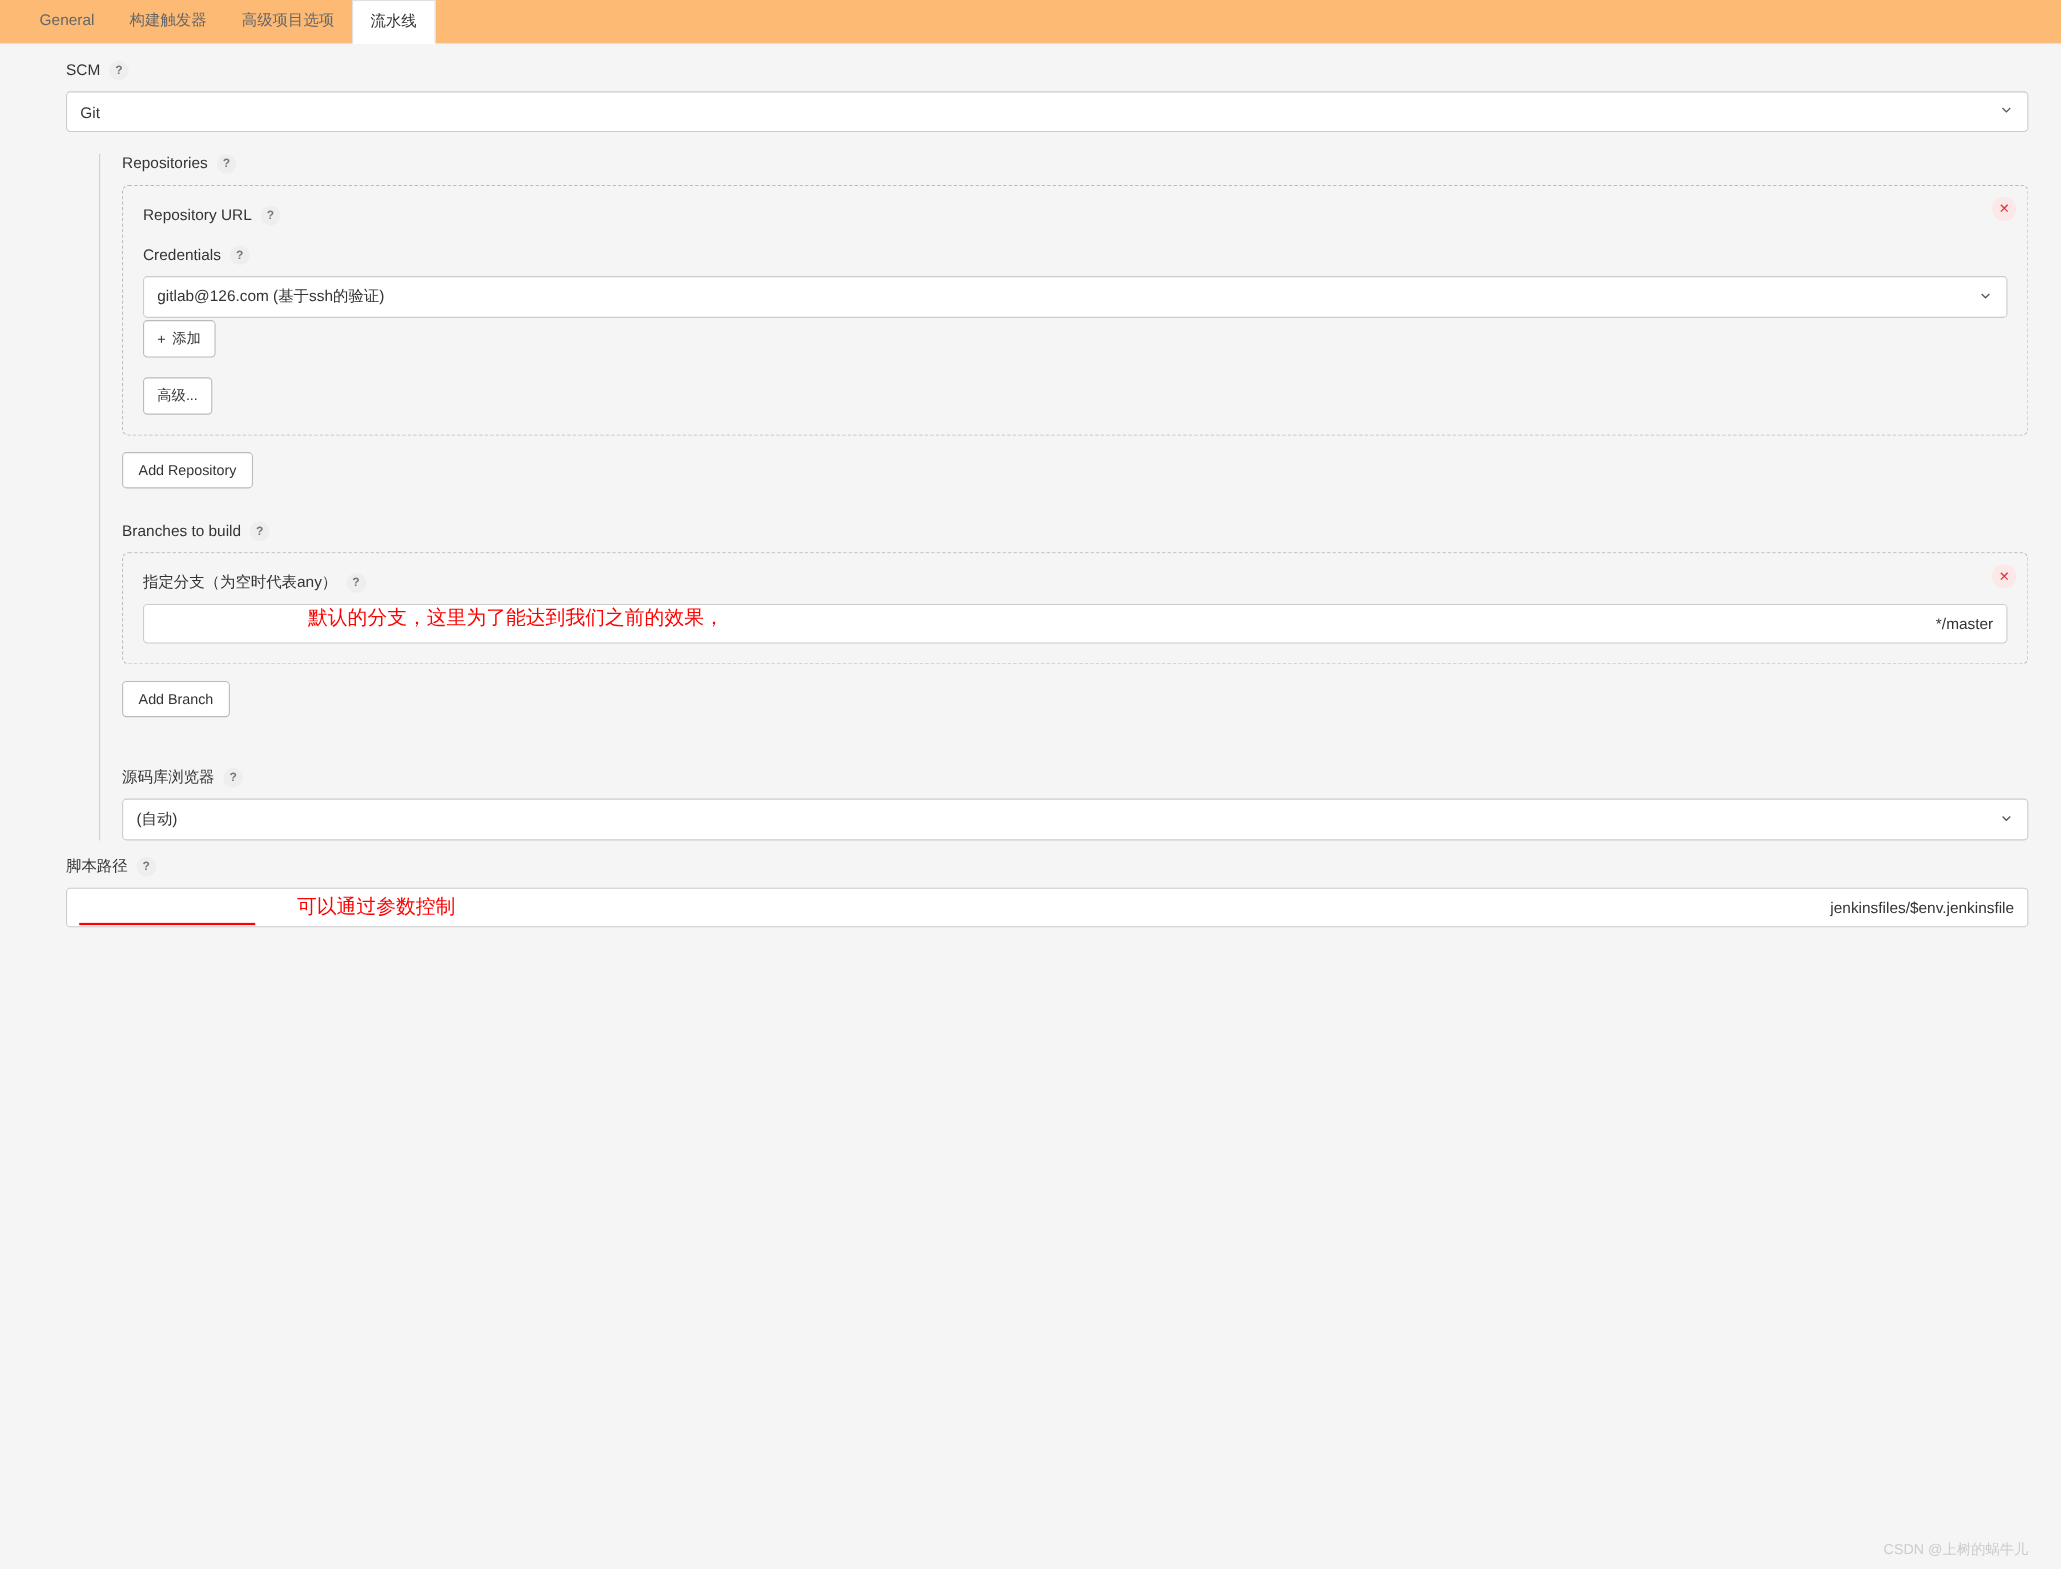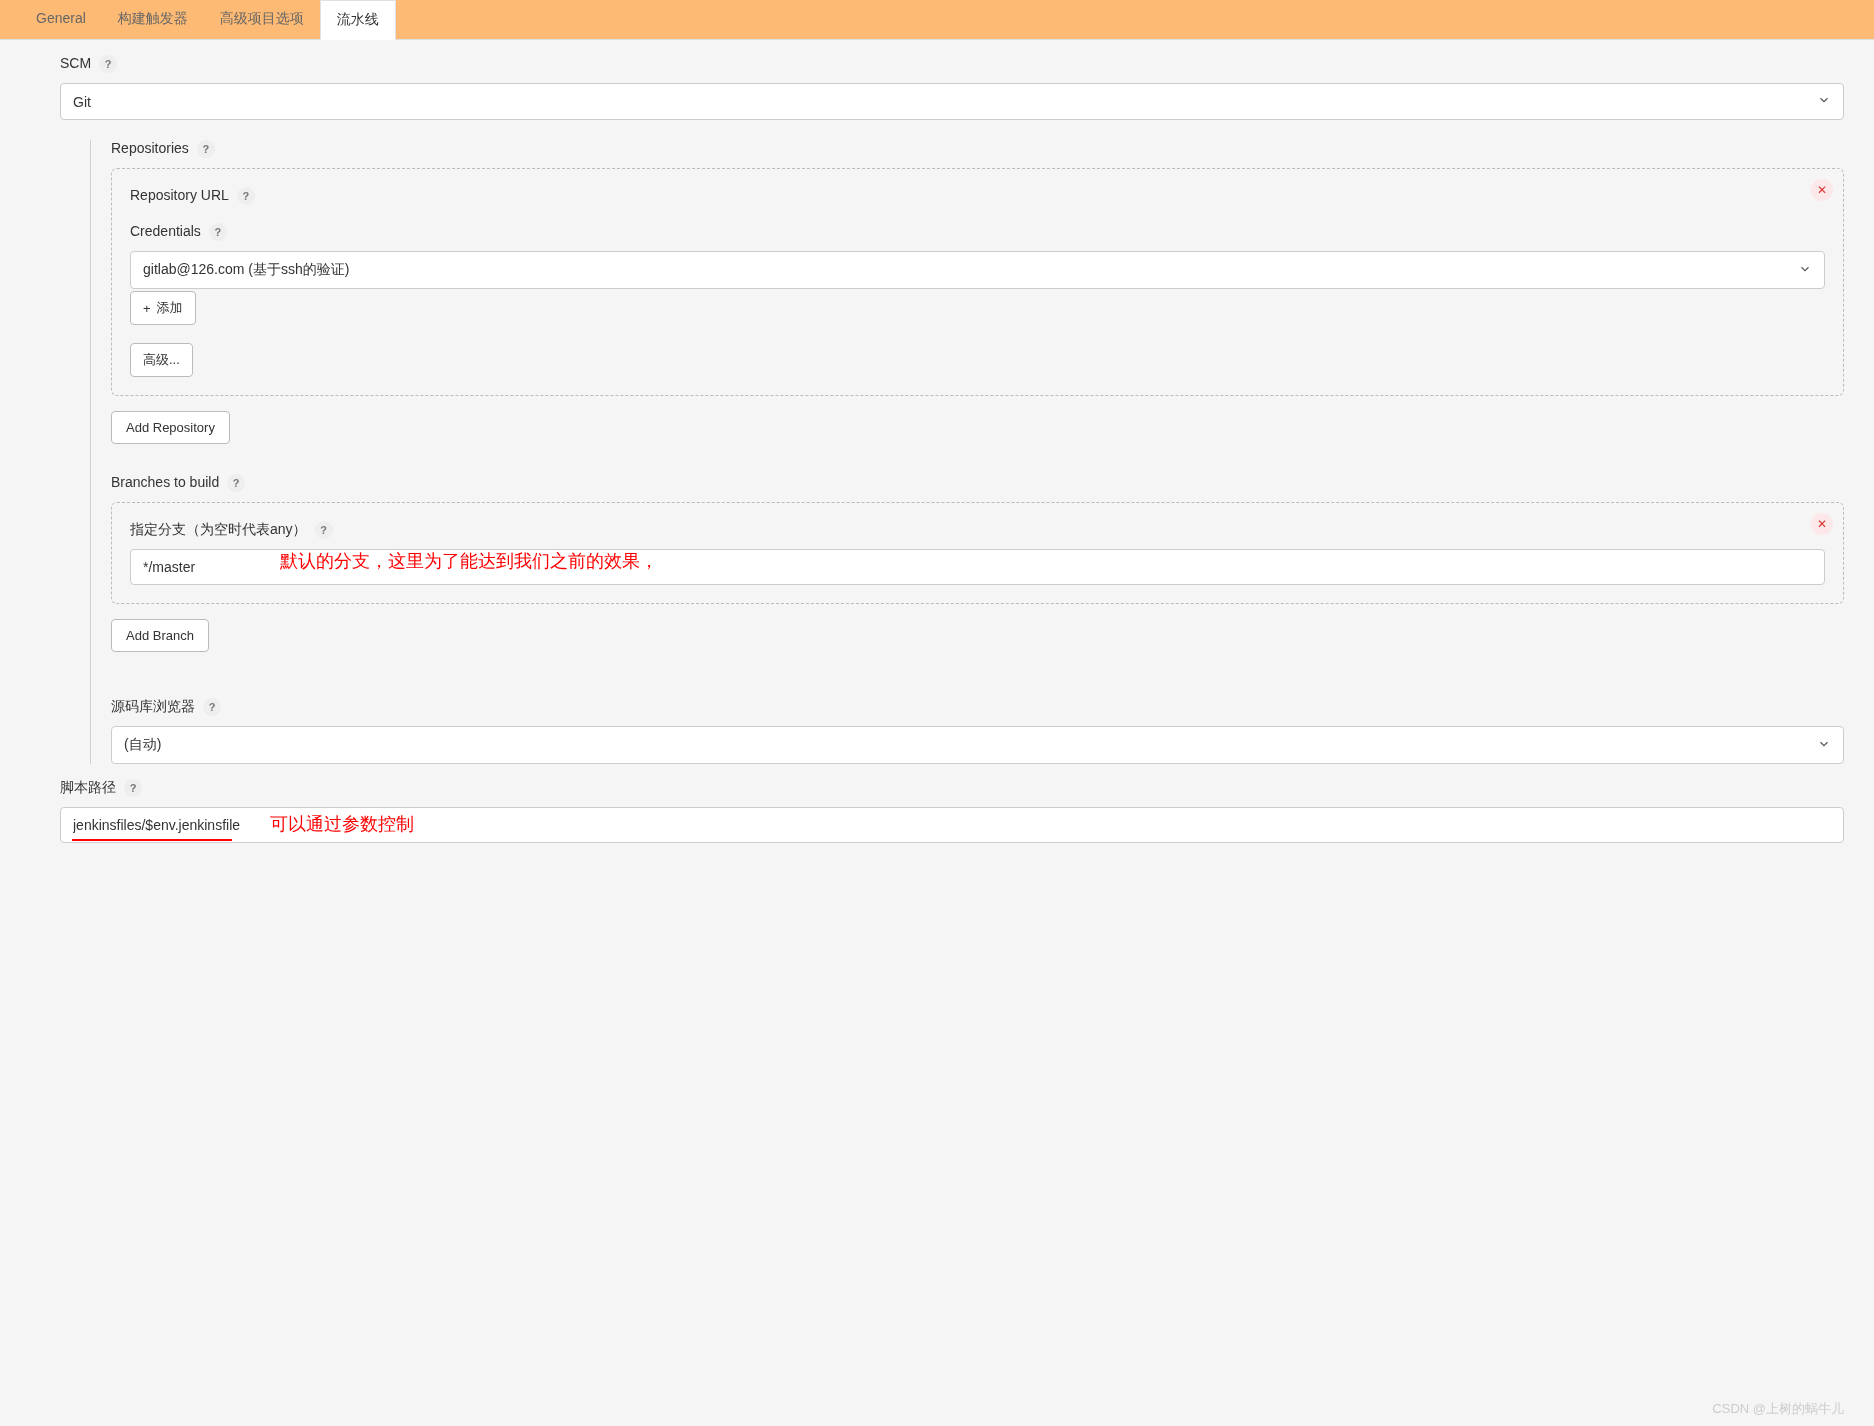--- a/index.html
+++ b/index.html
@@ -6,21 +6,21 @@
 body { font-family: -apple-system, BlinkMacSystemFont, "Segoe UI", sans-serif; background: #f5f5f5; color: #333; font-size: 14px; }
 .tabs { display: flex; background: #fdba74; border-bottom: 1px solid #e0e0e0; padding-left: 20px; }
 .tab { padding: 10px 16px; color: #666; cursor: pointer; font-size: 14px; }
 .tab.active { background: #fff; color: #333; border: 1px solid #e0e0e0; border-bottom: 1px solid #fff; margin-bottom: -1px; }
 .content { padding: 15px 30px; background: #f5f5f5; }
 .section { margin-left: 30px; margin-bottom: 20px; }
 .section-inner { margin-left: 30px; border-left: 1px solid #d0d0d0; padding-left: 20px; margin-bottom: 15px; }
 .label-row { display: flex; align-items: flex-start; gap: 8px; margin-bottom: 10px; }
 .label { font-size: 14px; color: #333; }
 .help { width: 18px; height: 18px; border-radius: 50%; background: #eee; color: #777; display: inline-flex; align-items: center; justify-content: center; font-size: 11px; font-weight: bold; cursor: pointer; }
-.select-box, .input-box { width: 100%; background: #fff; border: 1px solid #ccc; border-radius: 4px; padding: 9px 12px; font-size: 14px; color: #333; display: flex; justify-content: space-between; align-items: center; }
+.select-box, .input-box { width: 100%; background: #fff; border: 1px solid #ccc; border-radius: 4px; padding: 9px 12px; font-size: 14px; color: #333; display: flex; justify-content: space-between; align-items: center; text-align: right; }
 .input-box { border-color: #ccc; }
 .chevron { color: #555; }
 .dashed-box { border: 1px dashed #bbb; border-radius: 6px; padding: 18px; margin-bottom: 15px; position: relative; }
 .close-btn { position: absolute; top: 10px; right: 10px; width: 22px; height: 22px; border-radius: 50%; background: #fce8e8; color: #d33; display: flex; align-items: center; justify-content: center; font-size: 12px; cursor: pointer; }
 .btn { display: inline-flex; align-items: center; gap: 6px; background: #fff; border: 1px solid #bbb; border-radius: 4px; padding: 8px 14px; font-size: 13px; color: #333; cursor: pointer; }
 .btn-small { padding: 7px 12px; }
 .field-group { margin-bottom: 18px; }
 .input-wrap { position: relative; }
 .annotation { color: #ff0000; font-size: 18px; position: absolute; pointer-events: none; z-index: 10; }
 .annotation-multi { line-height: 1.6; }

